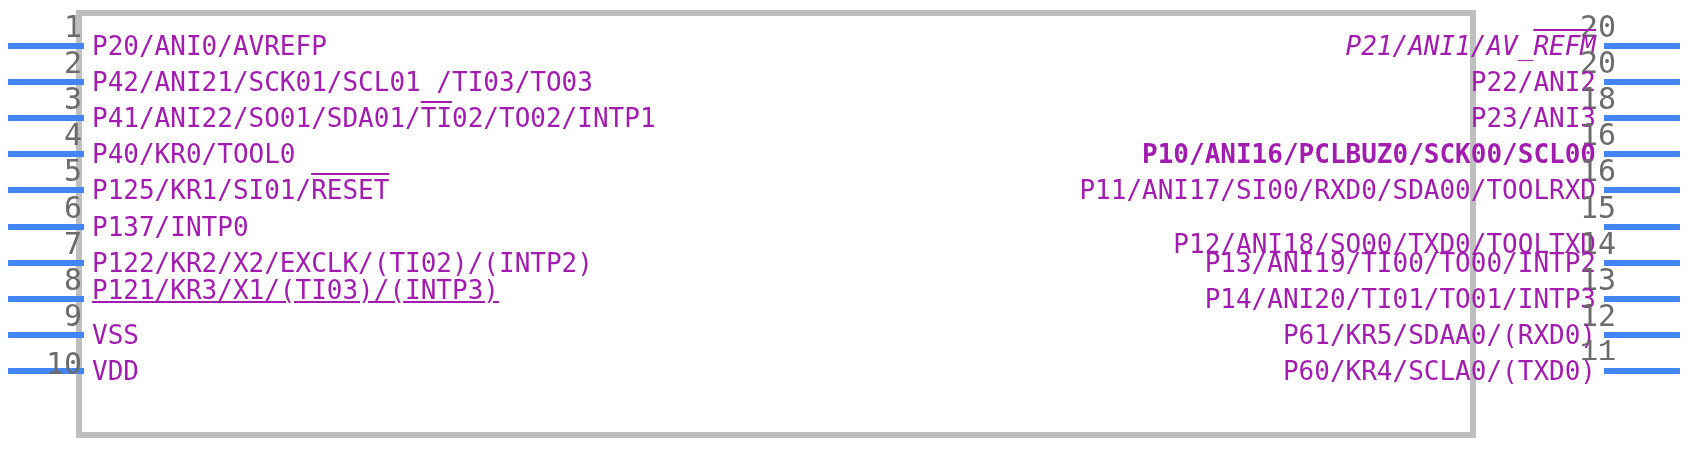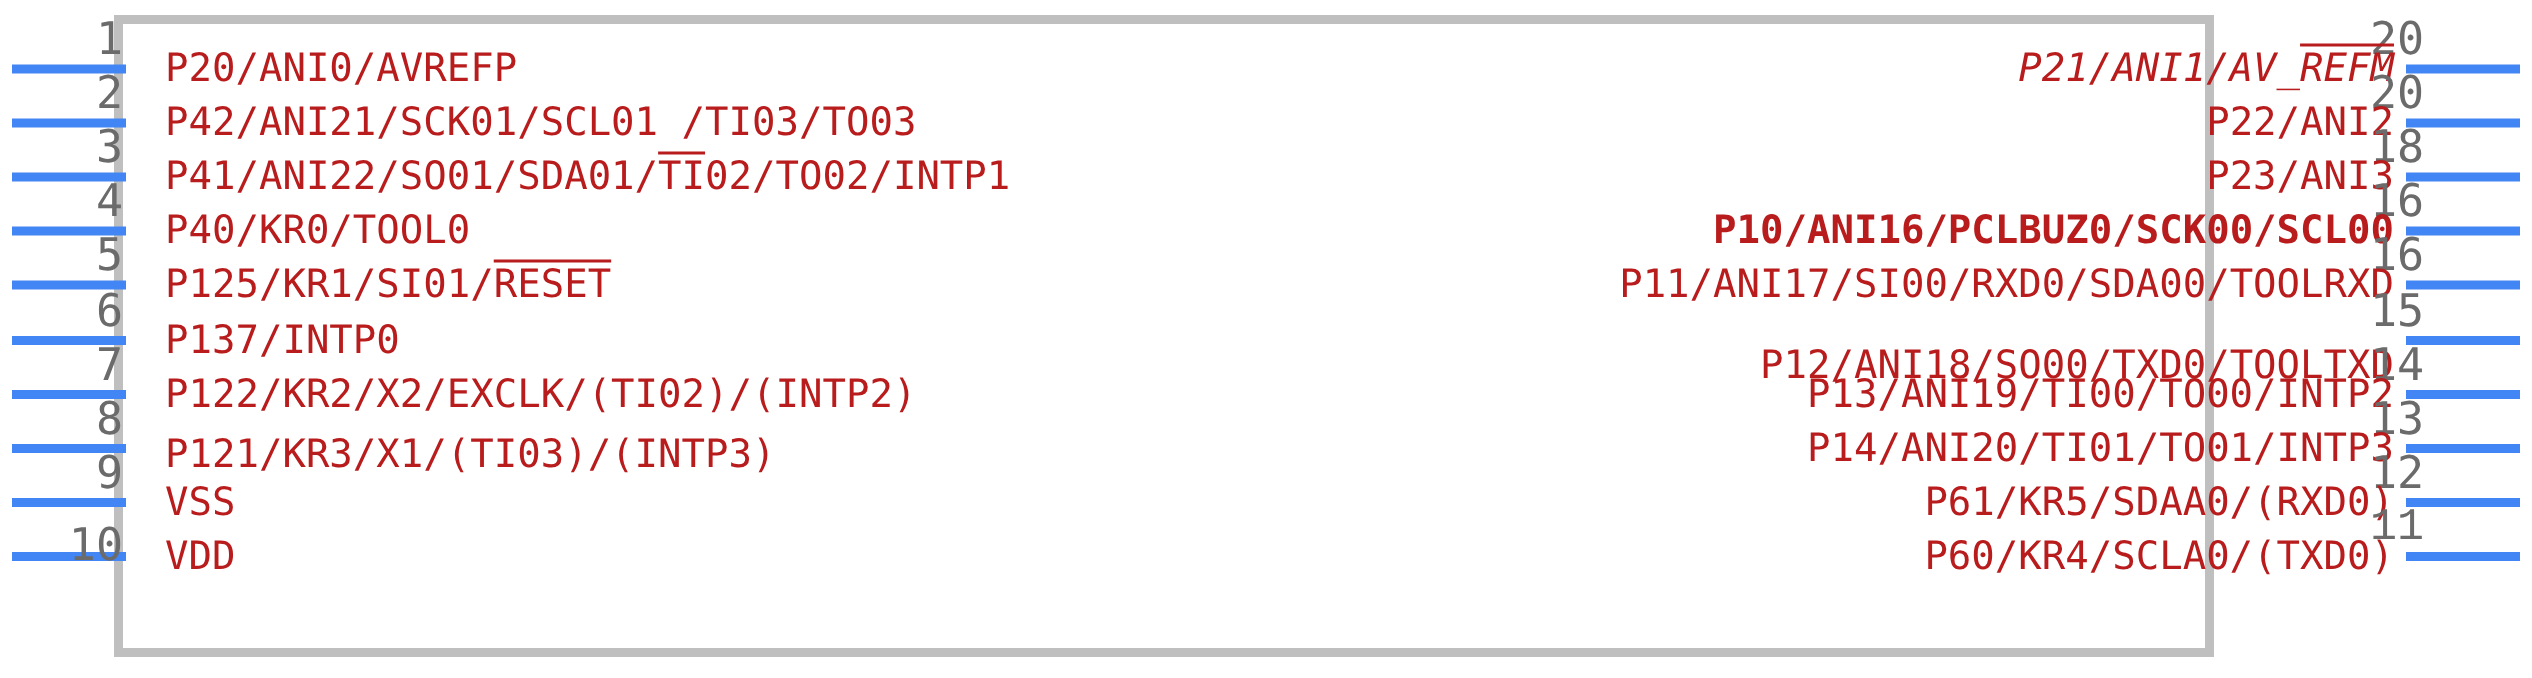--- a/index.html
+++ b/index.html
@@ -54,23 +54,22 @@
   .pin-number.left  { right: 1606px; text-align: right; }
   .pin-number.right { left: 1580px;  text-align: left; }
 
   
   .pin-label {
     position: absolute;
     font-family: "DejaVu Sans Mono", "Liberation Mono", monospace;
     font-size: 26px;
     line-height: 26px;
     letter-spacing: 0px;
-    color: #b91c1c;
+    color: #a21caf;
     white-space: pre;
-    margin-left: 18px;
   }
   .pin-label.left  { left: 92px;   text-align: left; }
   .pin-label.right { right: 92px;  text-align: right; }
 
   .ovl { text-decoration: overline; }
 </style>
 </head>
 <body>
 
 <div id="symbol-root">
@@ -94,21 +93,21 @@
       <div class="pin-number left" style="top: 156.4px;">5</div>
       <div class="pin-label left" style="top: 177.4px;">P125/KR1/SI01/<span class="ovl">RESET</span></div>
       <div class="pin-lead left" style="top: 223.5px;"></div>
       <div class="pin-number left" style="top: 192.5px;">6</div>
       <div class="pin-label left" style="top: 213.5px;">P137/INTP0</div>
       <div class="pin-lead left" style="top: 259.6px;"></div>
       <div class="pin-number left" style="top: 228.6px;">7</div>
       <div class="pin-label left" style="top: 249.6px;">P122/KR2/X2/EXCLK/(TI02)/(INTP2)</div>
       <div class="pin-lead left" style="top: 295.7px;"></div>
       <div class="pin-number left" style="top: 264.7px;">8</div>
-      <div class="pin-label left" style="top: 290px;">P121/KR3/X1/(TI03)/(INTP3)</div>
+      <div class="pin-label left" style="top: 277px; text-decoration: underline;">P121/KR3/X1/(TI03)/(INTP3)</div>
       <div class="pin-lead left" style="top: 331.8px;"></div>
       <div class="pin-number left" style="top: 300.8px;">9</div>
       <div class="pin-label left" style="top: 321.8px;">VSS</div>
       <div class="pin-lead left" style="top: 367.9px;"></div>
       <div class="pin-number left" style="top: 336.9px; margin-top: 12px;">10</div>
       <div class="pin-label left" style="top: 357.9px;">VDD</div>
     </div>
   <div id="right-pin-group">
       <div class="pin-lead right" style="top: 43px;"></div>
       <div class="pin-number right" style="top: 12px;">20</div>

